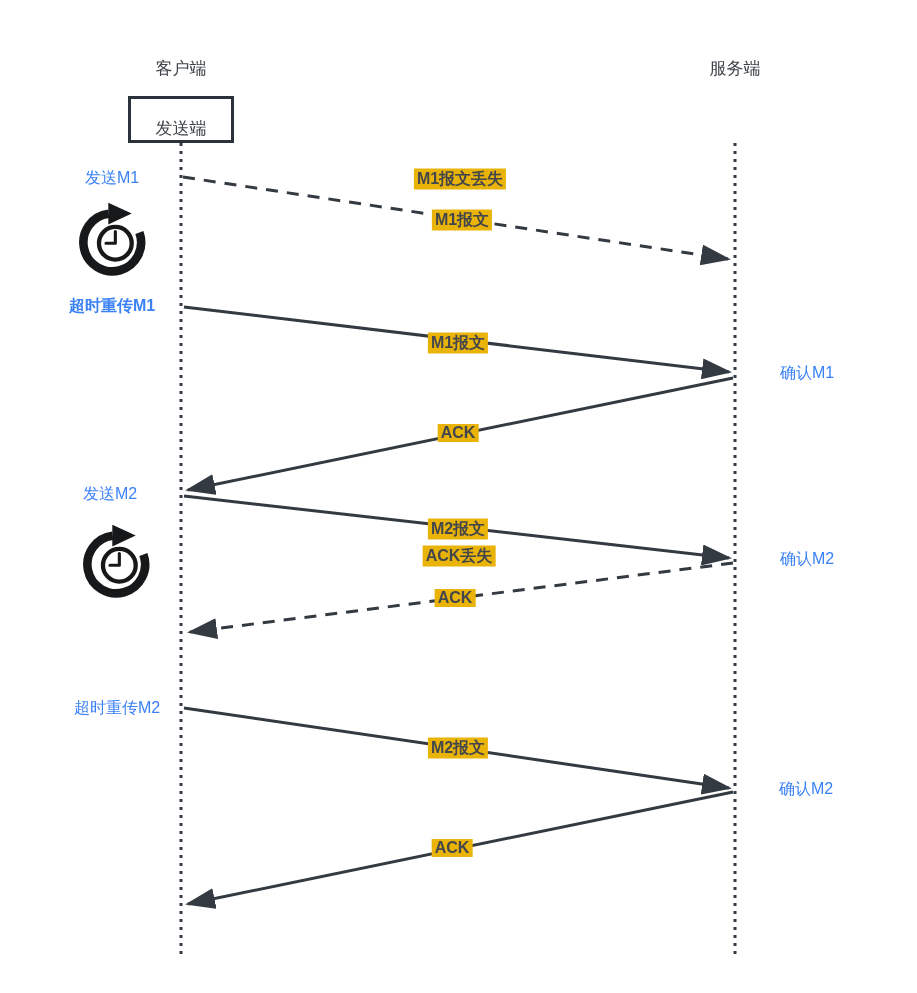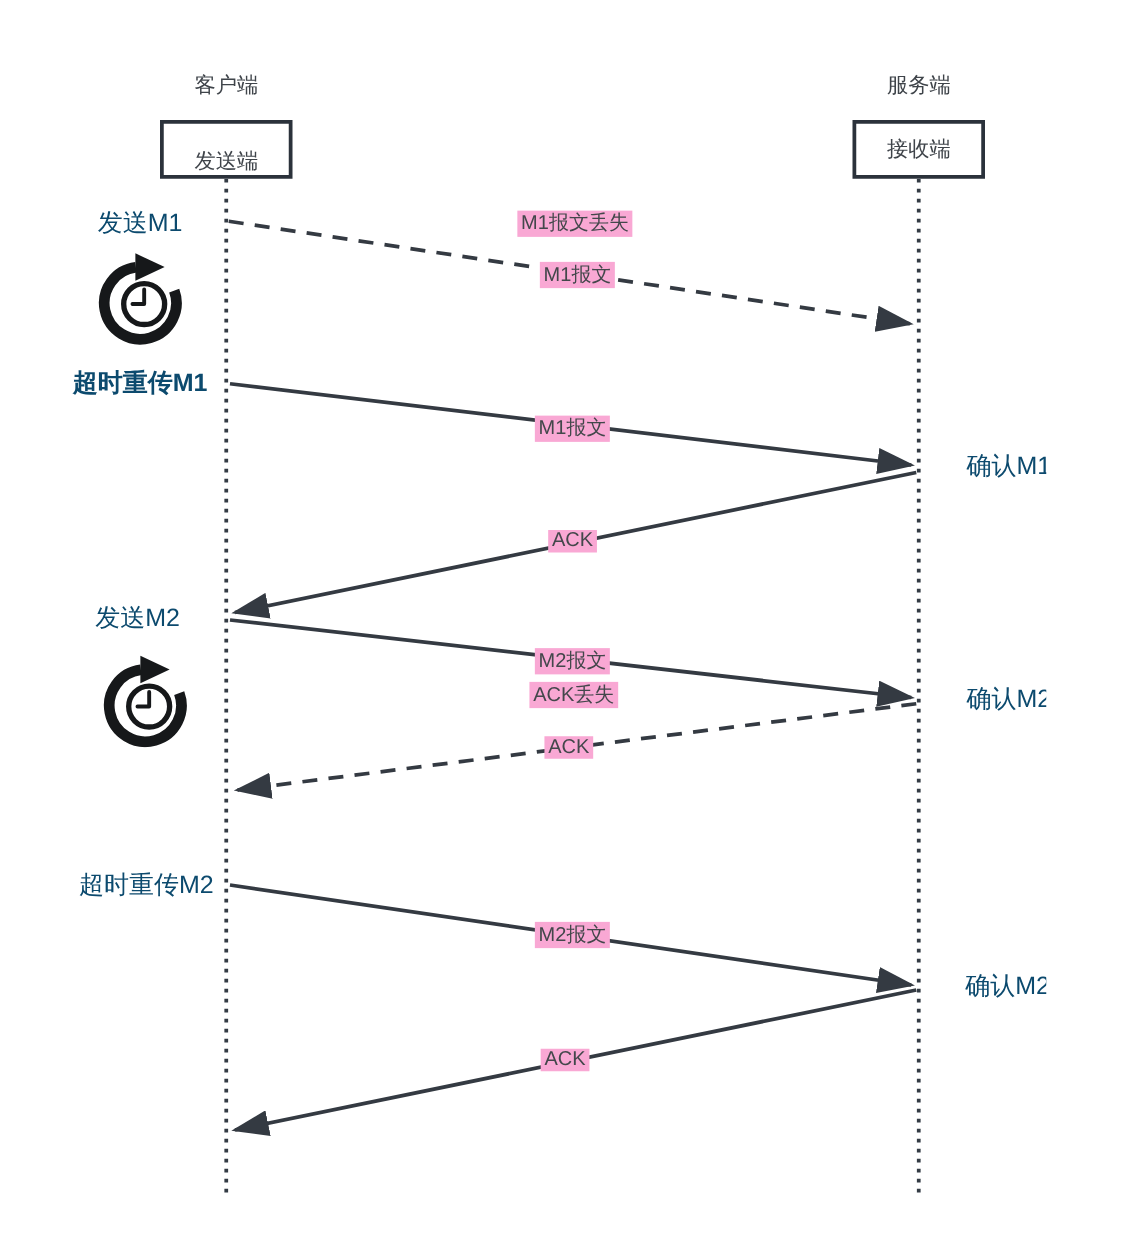--- a/index.html
+++ b/index.html
@@ -39,32 +39,33 @@
     justify-content: center;
   }
   .actor-box span {
     font-size: 17px;
     color: #3f444a;
     white-space: nowrap;
   }
   .side-label {
     position: absolute;
     transform: translate(-50%, -50%);
-    font-size: 20px;
-    color: #0c4a6e;
+    font-size: 16px;
+    color: #3b82f6;
     white-space: nowrap;
   }
   .msg-label {
     position: absolute;
     transform: translate(-50%, -50%);
     font-size: 16px;
     color: #43474b;
-    background: #f9a8d4;
+    background: #eab308;
     padding: 0 3px;
     white-space: nowrap;
+    font-weight: bold;
   }
   .timer-icon {
     position: absolute;
     width: 78px;
     height: 78px;
   }
 </style>
 </head>
 <body>
 
@@ -94,23 +95,20 @@
 
     <line x1="733" y1="792" x2="188" y2="904" stroke="#343a42" stroke-width="3" marker-end="url(#arrow)"></line>
   </svg>
 
   <div class="lane-title" style="left:181px; top:68px;">客户端</div>
   <div class="lane-title" style="left:735px; top:68px;font-family:Liberation Serif, serif;">服务端</div>
 
   <div class="actor-box" style="left:128px; top:96px;align-items:flex-end;">
     <span>发送端</span>
   </div>
-  <div class="actor-box" style="left:682px; top:96px;">
-    <span>接收端</span>
-  </div>
 
   <div class="side-label" style="left:112px; top:178px;">发送M1</div>
   <div class="side-label" style="left:112px; top:306px;font-weight:bold;">超时重传M1</div>
   <div class="side-label" style="left:110px; top:494px;">发送M2</div>
   <div class="side-label" style="left:117px; top:708px;">超时重传M2</div>
 
   <div class="side-label" style="left:807px; top:373px;">确认M1</div>
   <div class="side-label" style="left:807px; top:559px;">确认M2</div>
   <div class="side-label" style="left:806px; top:789px;">确认M2</div>
 

